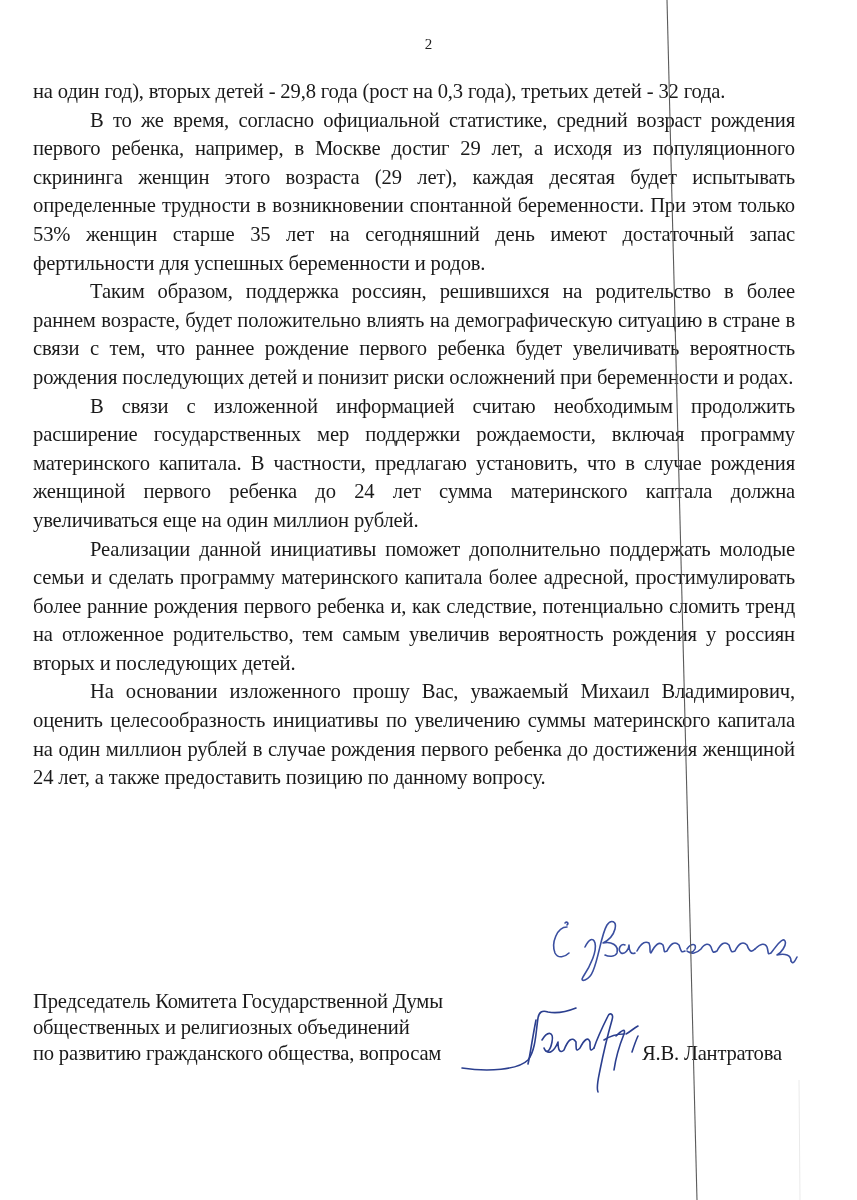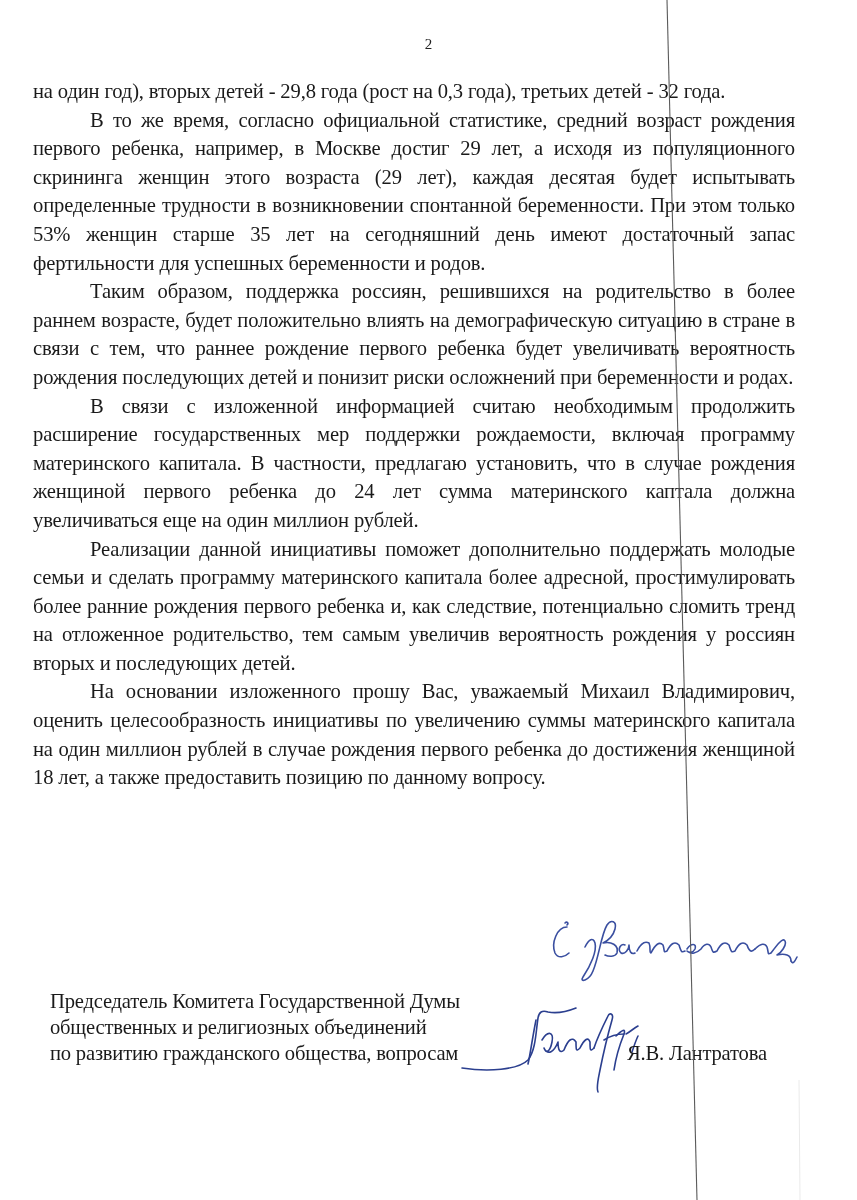--- a/index.html
+++ b/index.html
@@ -15,39 +15,39 @@
     position: absolute; top: 77px; left: 33px; width: 762px;
     font-size: 20.6px; line-height: 28.6px; text-align: justify;
     letter-spacing: -0.15px;
   }
   .body-text p { margin: 0 0 0 0; text-indent: 0; }
   .body-text p.indent { text-indent: 57px; }
   .body-text p + p { margin-top: 0; }
   .signoff-line {
     position: absolute; left: 33px; font-size: 20.6px; line-height: 26px; letter-spacing: -0.2px;
   }
-  .position-title { top: 988px; margin-left: 17px; }
-  .signer-name { position: absolute; left: 627px; top: 1040px; font-size: 20.6px; line-height: 26px; letter-spacing: -0.2px; }
+  .position-title { top: 988px; }
+  .signer-name { position: absolute; left: 642px; top: 1040px; font-size: 20.6px; line-height: 26px; letter-spacing: -0.2px; }
   .scan-line {
     position: absolute; left: 0; top: 0; width: 857px; height: 1200px; pointer-events: none;
   }
   .sig { position: absolute; pointer-events: none; }
 </style>
 </head>
 <body>
 
 <div class="page-num">2</div>
 
 <div class="body-text">
   <p>на один год), вторых детей - 29,8 года (рост на 0,3 года), третьих детей - 32 года.</p>
   <p class="indent">В то же время, согласно официальной статистике, средний возраст рождения первого ребенка, например, в Москве достиг 29 лет, а исходя из популяционного скрининга женщин этого возраста (29 лет), каждая десятая будет испытывать определенные трудности в возникновении спонтанной беременности. При этом только 53% женщин старше 35 лет на сегодняшний день имеют достаточный запас фертильности для успешных беременности и родов.</p>
   <p class="indent">Таким образом, поддержка россиян, решившихся на родительство в более раннем возрасте, будет положительно влиять на демографическую ситуацию в стране в связи с тем, что раннее рождение первого ребенка будет увеличивать вероятность рождения последующих детей и понизит риски осложнений при беременности и родах.</p>
   <p class="indent">В связи с изложенной информацией считаю необходимым продолжить расширение государственных мер поддержки рождаемости, включая программу материнского капитала. В частности, предлагаю установить, что в случае рождения женщиной первого ребенка до 24 лет сумма материнского каптала должна увеличиваться еще на один миллион рублей.</p>
   <p class="indent">Реализации данной инициативы поможет дополнительно поддержать молодые семьи и сделать программу материнского капитала более адресной, простимулировать более ранние рождения первого ребенка и, как следствие, потенциально сломить тренд на отложенное родительство, тем самым увеличив вероятность рождения у россиян вторых и последующих детей.</p>
-  <p class="indent">На основании изложенного прошу Вас, уважаемый Михаил Владимирович, оценить целесообразность инициативы по увеличению суммы материнского капитала на один миллион рублей в случае рождения первого ребенка до достижения женщиной 18 лет, а также предоставить позицию по данному вопросу.</p>
+  <p class="indent">На основании изложенного прошу Вас, уважаемый Михаил Владимирович, оценить целесообразность инициативы по увеличению суммы материнского капитала на один миллион рублей в случае рождения первого ребенка до достижения женщиной 24 лет, а также предоставить позицию по данному вопросу.</p>
 </div>
 
 <svg class="sig" style="left:545px; top:905px;" width="270" height="85" viewBox="0 0 270 85">
   <title>С уважением</title>
   <g fill="none" stroke="#3a4fa0" stroke-width="1.6" stroke-linecap="round" stroke-linejoin="round">
     <path d="M22 22 C12 22 6 38 10 48 C13 54 20 52 24 48"></path>
     <path d="M20 18 C22 16 24 18 22 20"></path>
     <path d="M40 42 C44 34 48 32 50 38 C52 46 46 60 38 72 C34 78 44 76 48 66 C54 52 56 30 62 20 C66 14 72 16 70 24 C68 32 62 36 58 38 C66 36 74 40 72 48 C70 52 64 52 60 50"></path>
     <path d="M80 40 C76 38 72 44 76 48 C80 50 84 44 84 40 C84 46 86 50 90 48"></path>
     <path d="M92 46 C96 38 100 36 104 38 C106 42 104 48 106 48 C110 40 114 36 118 40 C120 46 118 48 122 46 C126 38 130 36 134 40 C136 46 136 48 140 46"></path>

